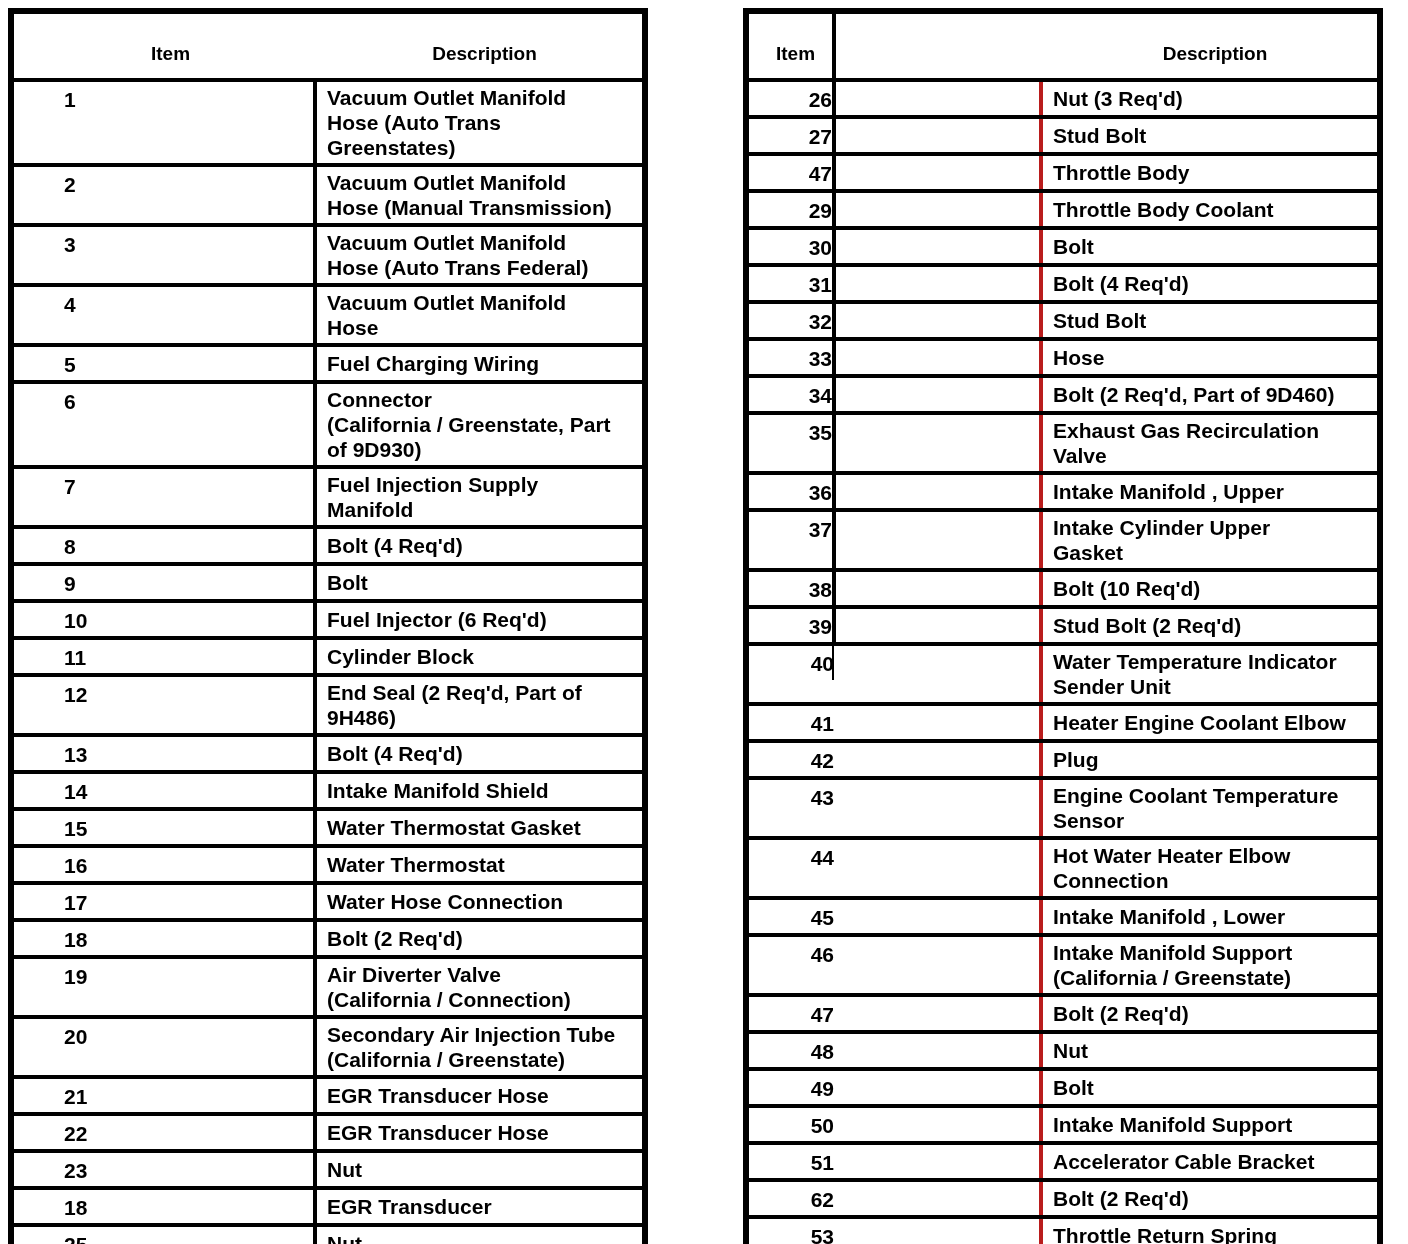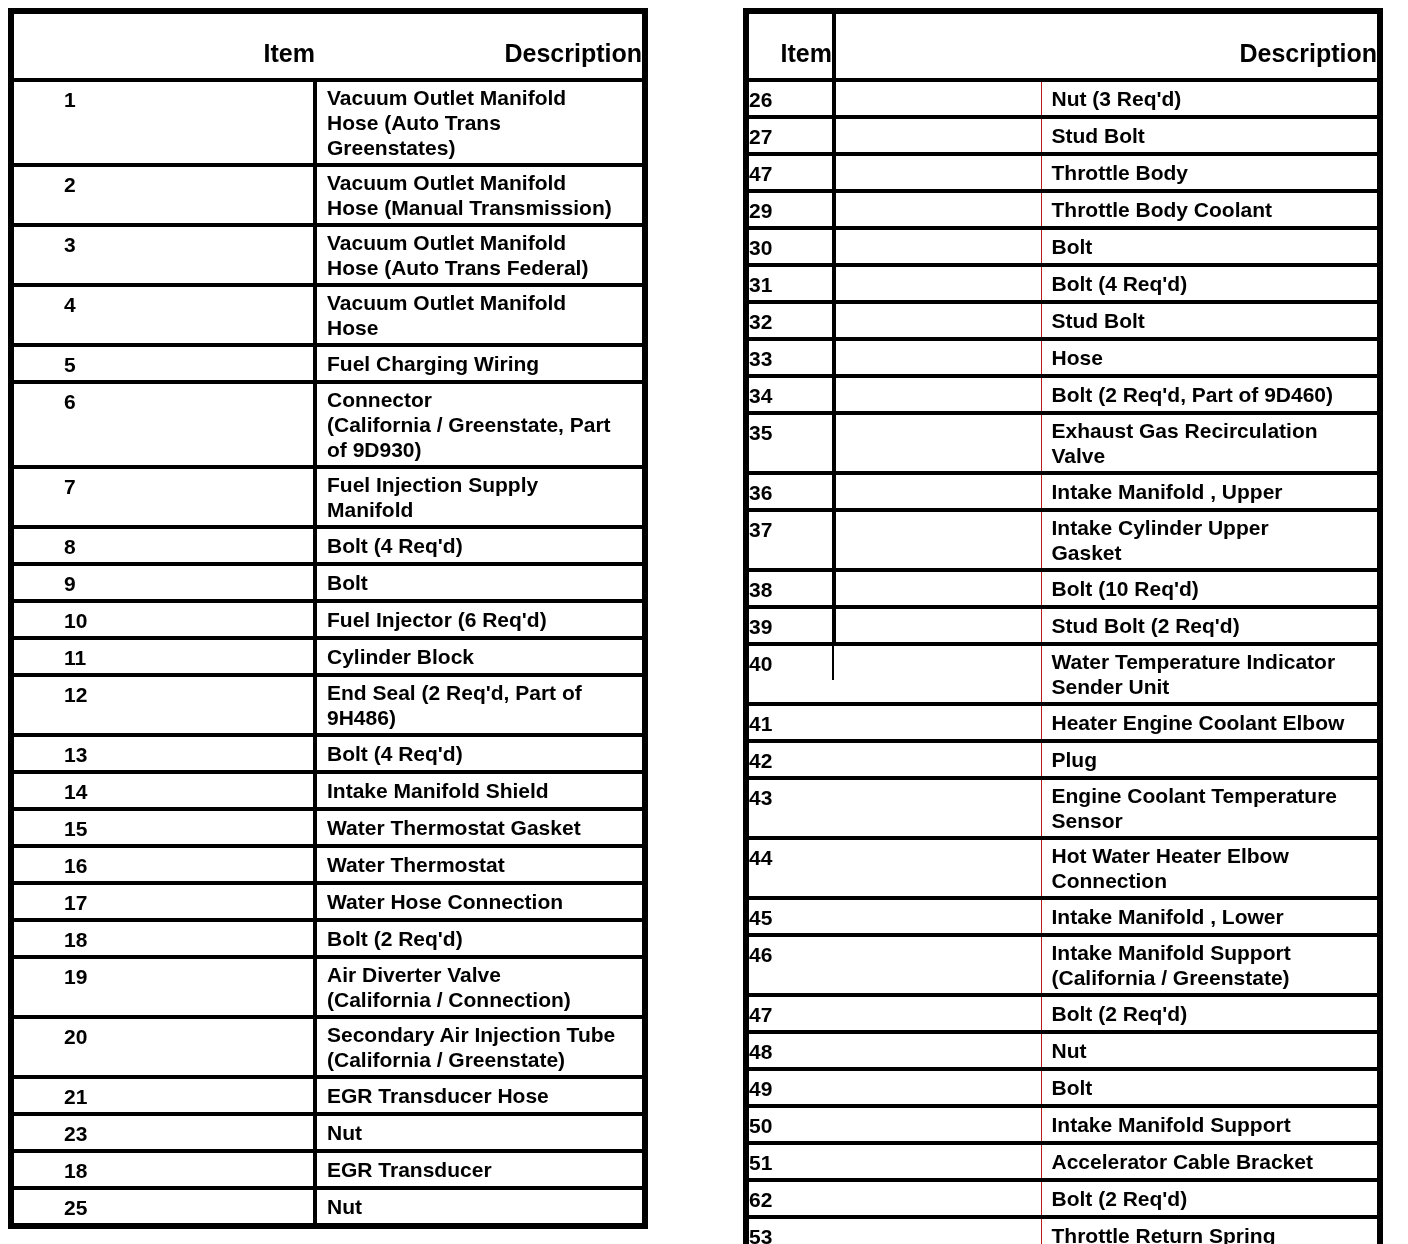--- a/index.html
+++ b/index.html
@@ -33,51 +33,51 @@
 
   th, td {
     border-top: 4px solid #000;
     border-bottom: 4px solid #000;
     font-weight: bold;
     overflow: hidden;
   }
   th {
     height: 52px;
     vertical-align: bottom;
-    text-align: right;
-    font-size: 25px;
+    text-align: center;
+    font-size: 19px;
     line-height: 25px;
     padding: 0 0 12px 12px;
   }
   .right-table th.item-col { padding-left: 10px; }
 
   td {
     font-size: 21px;
     line-height: 25px;
     padding: 3px 8px;
   }
   td.item-cell {
     vertical-align: top;
     padding-top: 5px;
   }
   .left-table td.item-cell {
     padding-left: 50px;
     border-right: 4px solid #000;
   }
   .right-table td.item-cell {
-    text-align: left;
+    text-align: right;
     padding-left: 0;
     padding-right: 0;
   }
   td.mid-cell { padding: 0; }
   td.desc-cell {
     vertical-align: middle;
     white-space: pre-line;
     padding-left: 10px;
-    border-left: 1px solid #b91c1c;
+    border-left: 4px solid #b91c1c;
     margin-top: 34px;
   }
   
   .right-table th.item-col,
   .right-table td.sep-full { border-right: 4px solid #000; }
   .right-table td.sep-none { border-right: 0; }
   .right-table td.sep-partial {
     border-right: 0;
     position: relative;
   }
@@ -194,20 +194,24 @@
           <td class="desc-cell">Air Diverter Valve
 (California / Connection)</td>
         </tr>
         <tr>
           <td class="item-cell">20</td>
           <td class="desc-cell">Secondary Air Injection Tube
 (California / Greenstate)</td>
         </tr>
         <tr>
           <td class="item-cell">21</td>
+          <td class="desc-cell">EGR Transducer Hose</td>
+        </tr>
+        <tr>
+          <td class="item-cell">22</td>
           <td class="desc-cell">EGR Transducer Hose</td>
         </tr>
         <tr>
           <td class="item-cell">23</td>
           <td class="desc-cell">Nut</td>
         </tr>
         <tr>
           <td class="item-cell">18</td>
           <td class="desc-cell">EGR Transducer</td>
         </tr>

